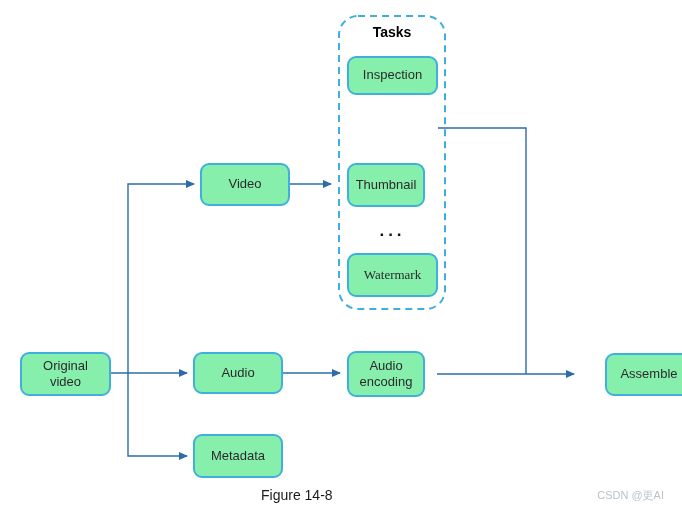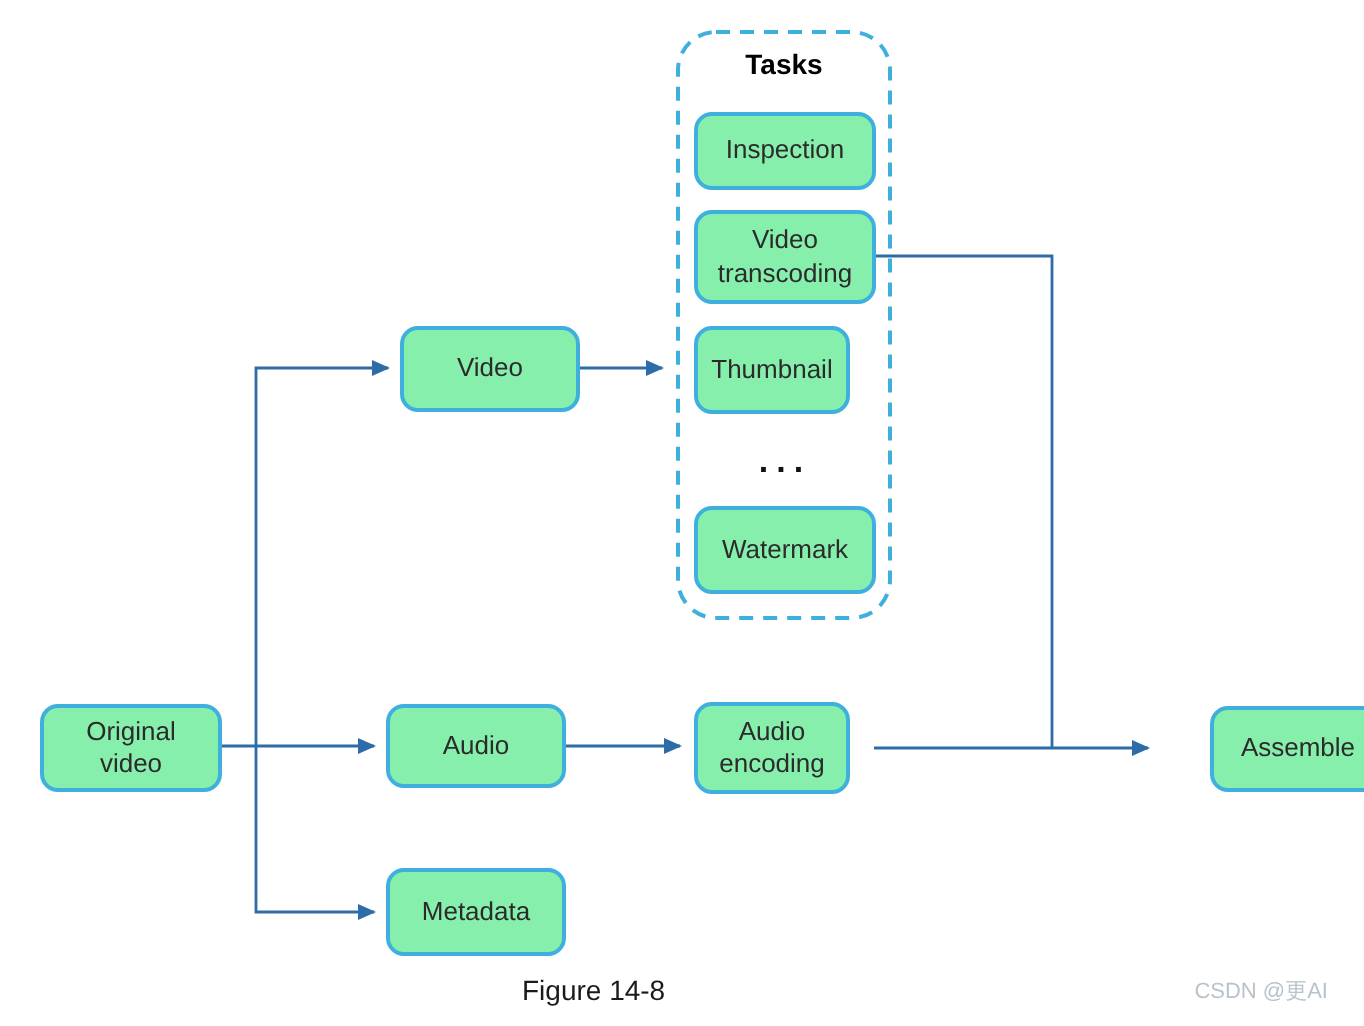--- a/index.html
+++ b/index.html
@@ -37,21 +37,21 @@
   }
   .n-original{left:8px;  top:352px;width:91px;height:44px;margin-left:12px;}
   .n-video   {left:200px;top:163px;width:90px;height:43px;}
   .n-audio   {left:193px;top:352px;width:90px;height:42px;}
   .n-meta    {left:193px;top:434px;width:90px;height:44px;}
   .n-aenc    {left:347px;top:351px;width:78px;height:46px;}
   .n-asm     {left:565px;top:353px;width:88px;height:43px;margin-left:40px;}
   .n-insp    {left:347px;top:56px; width:91px;height:39px;}
   .n-vtrans  {left:347px;top:105px;width:91px;height:47px;}
   .n-thumb   {left:347px;top:163px;width:78px;height:44px;}
-  .n-wm      {left:347px;top:253px;width:91px;height:44px;}
+  .n-wm      {left:347px;top:253px;width:91px;height:44px;font-family:Liberation Serif, serif;}
   .tasks-title{
     position:absolute;z-index:2;
     left:339px;top:24px;width:106px;
     text-align:center;
     font-size:14px;font-weight:bold;color:#000000;
   }
   .ellipsis{
     position:absolute;z-index:2;
     left:347px;top:221px;width:91px;
     text-align:center;
@@ -93,21 +93,20 @@
 
     <path class="line" d="M283,373 H340" marker-end="url(#arw)"></path>
 
     <path class="line" d="M438,128 H526 V374"></path>
 
     <path class="line" d="M437,374 H574" marker-end="url(#arw)"></path>
   </svg>
 
   <div class="tasks-title">Tasks</div>
   <div class="node n-insp">Inspection</div>
-  <div class="node n-vtrans">Video transcoding</div>
   <div class="node n-thumb">Thumbnail</div>
   <div class="ellipsis">...</div>
   <div class="node n-wm">Watermark</div>
 
   <div class="node n-original">Original video</div>
   <div class="node n-video">Video</div>
   <div class="node n-audio">Audio</div>
   <div class="node n-meta">Metadata</div>
   <div class="node n-aenc">Audio encoding</div>
   <div class="node n-asm">Assemble</div>

